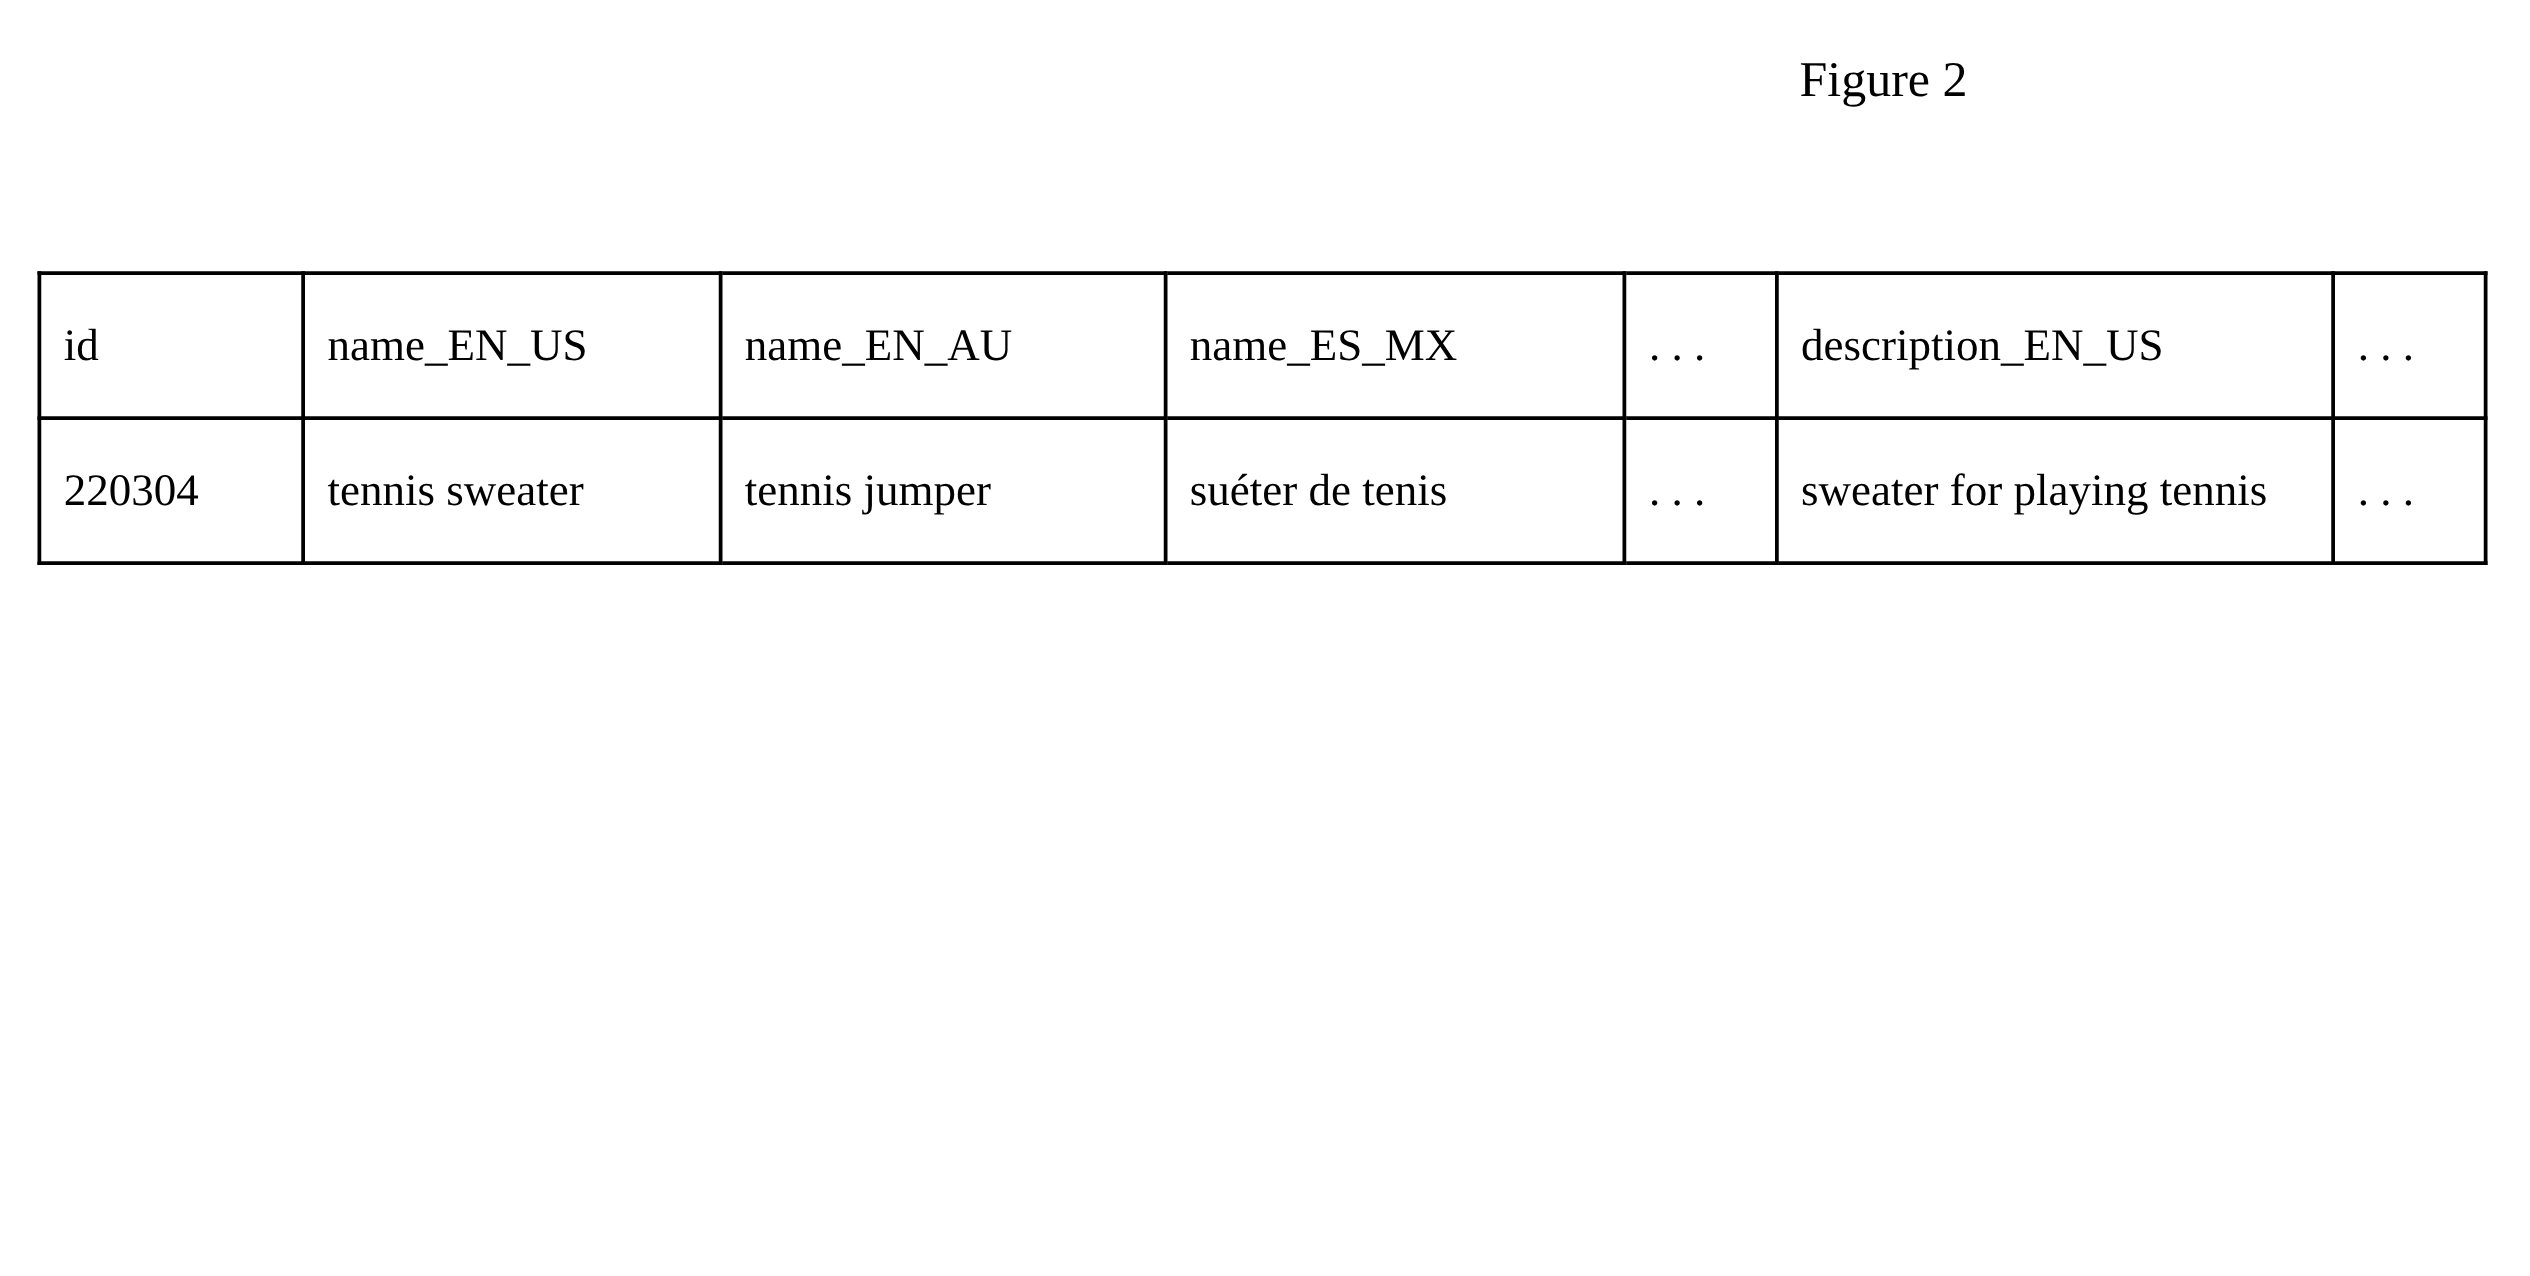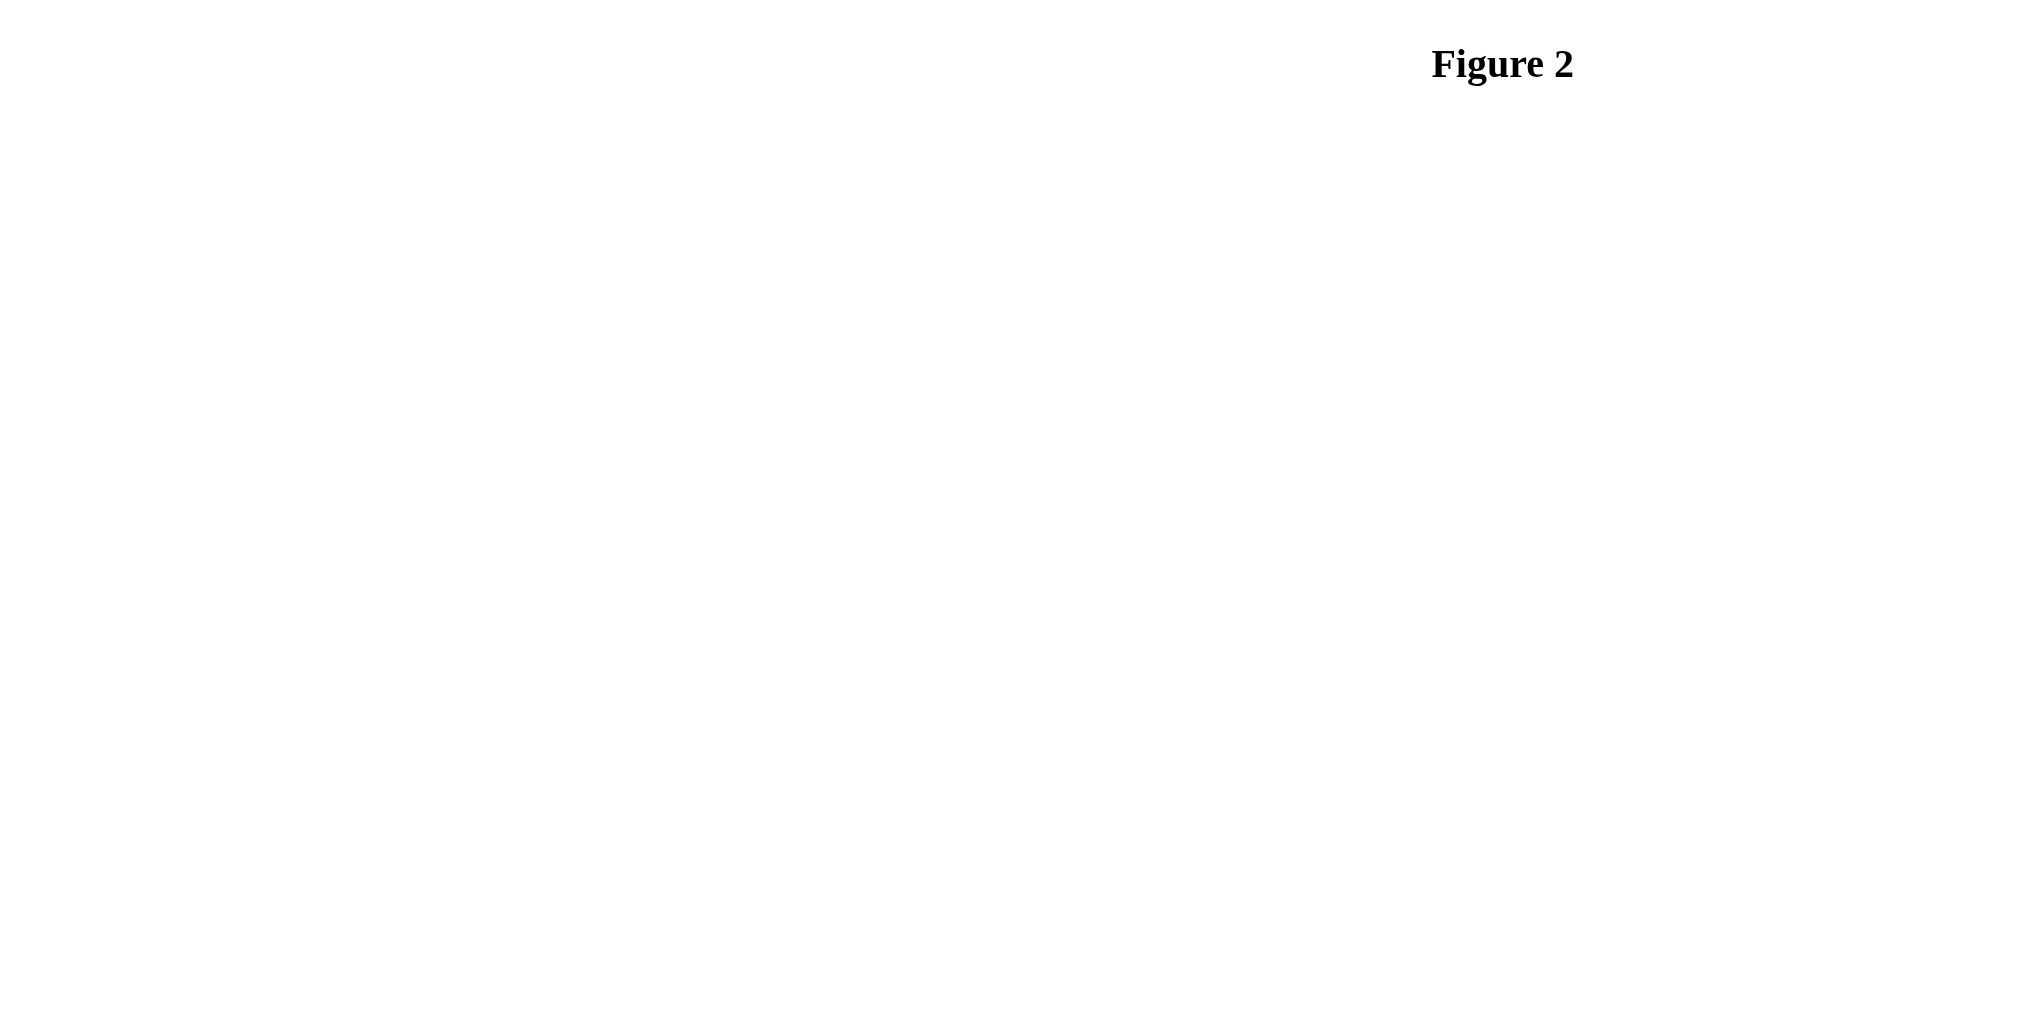--- a/index.html
+++ b/index.html
@@ -5,21 +5,21 @@
     body {
       font-family: "Times New Roman", Times, serif;
       background: #ffffff;
       margin: 0;
       padding: 40px 30px;
       font-size: 36px;
       color: #000000;
     }
     .figure-title {
       text-align: right;
-      font-weight: bold;
+      font-weight: normal;
       margin-right: 420px;
       margin-bottom: 130px;
       font-size: 40px;
     }
     table {
       border-collapse: collapse;
       width: 100%;
       max-width: 1960px;
     }
     td {
@@ -36,14 +36,32 @@
     .col-desc { width: 360px; text-align: justify; }
     .col-ell2 { width: 70px; }
   </style>
 </head>
 <body>
 
 <div class="figure-title">Figure 2</div>
 
 <table>
   <tbody>
+      <tr>
+    <td class="col-id">id</td>
+    <td class="col-name1">name_EN_US</td>
+    <td class="col-name2">name_EN_AU</td>
+    <td class="col-name3">name_ES_MX</td>
+    <td class="col-ell1">. . .</td>
+    <td class="col-desc">description_EN_US</td>
+    <td class="col-ell2">. . .</td>
+  </tr>
+  <tr>
+    <td class="col-id">220304</td>
+    <td class="col-name1">tennis sweater</td>
+    <td class="col-name2">tennis jumper</td>
+    <td class="col-name3">suéter de tenis</td>
+    <td class="col-ell1">. . .</td>
+    <td class="col-desc">sweater for playing tennis</td>
+    <td class="col-ell2">. . .</td>
+  </tr>
 </tbody>
   </table>
 
 </body></html>

